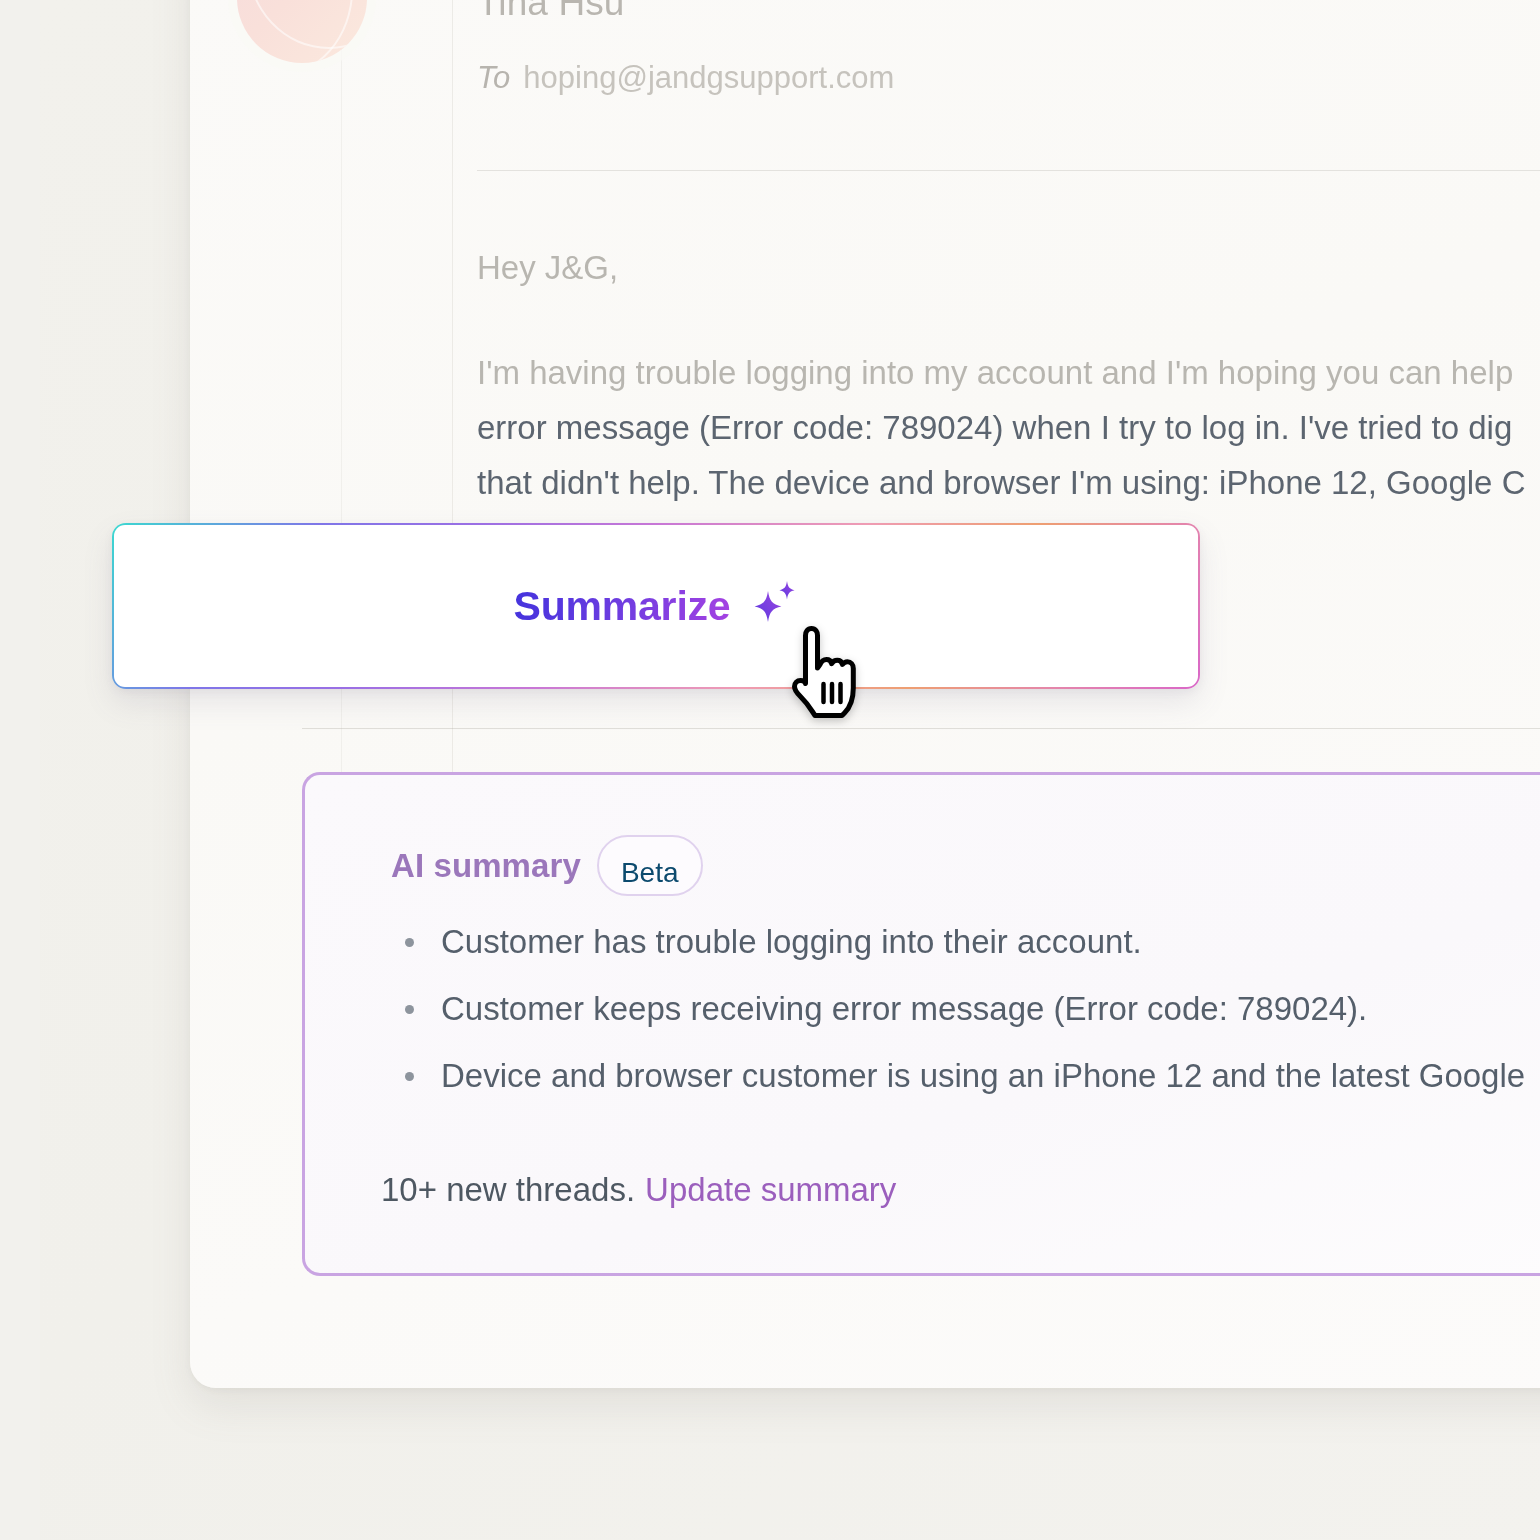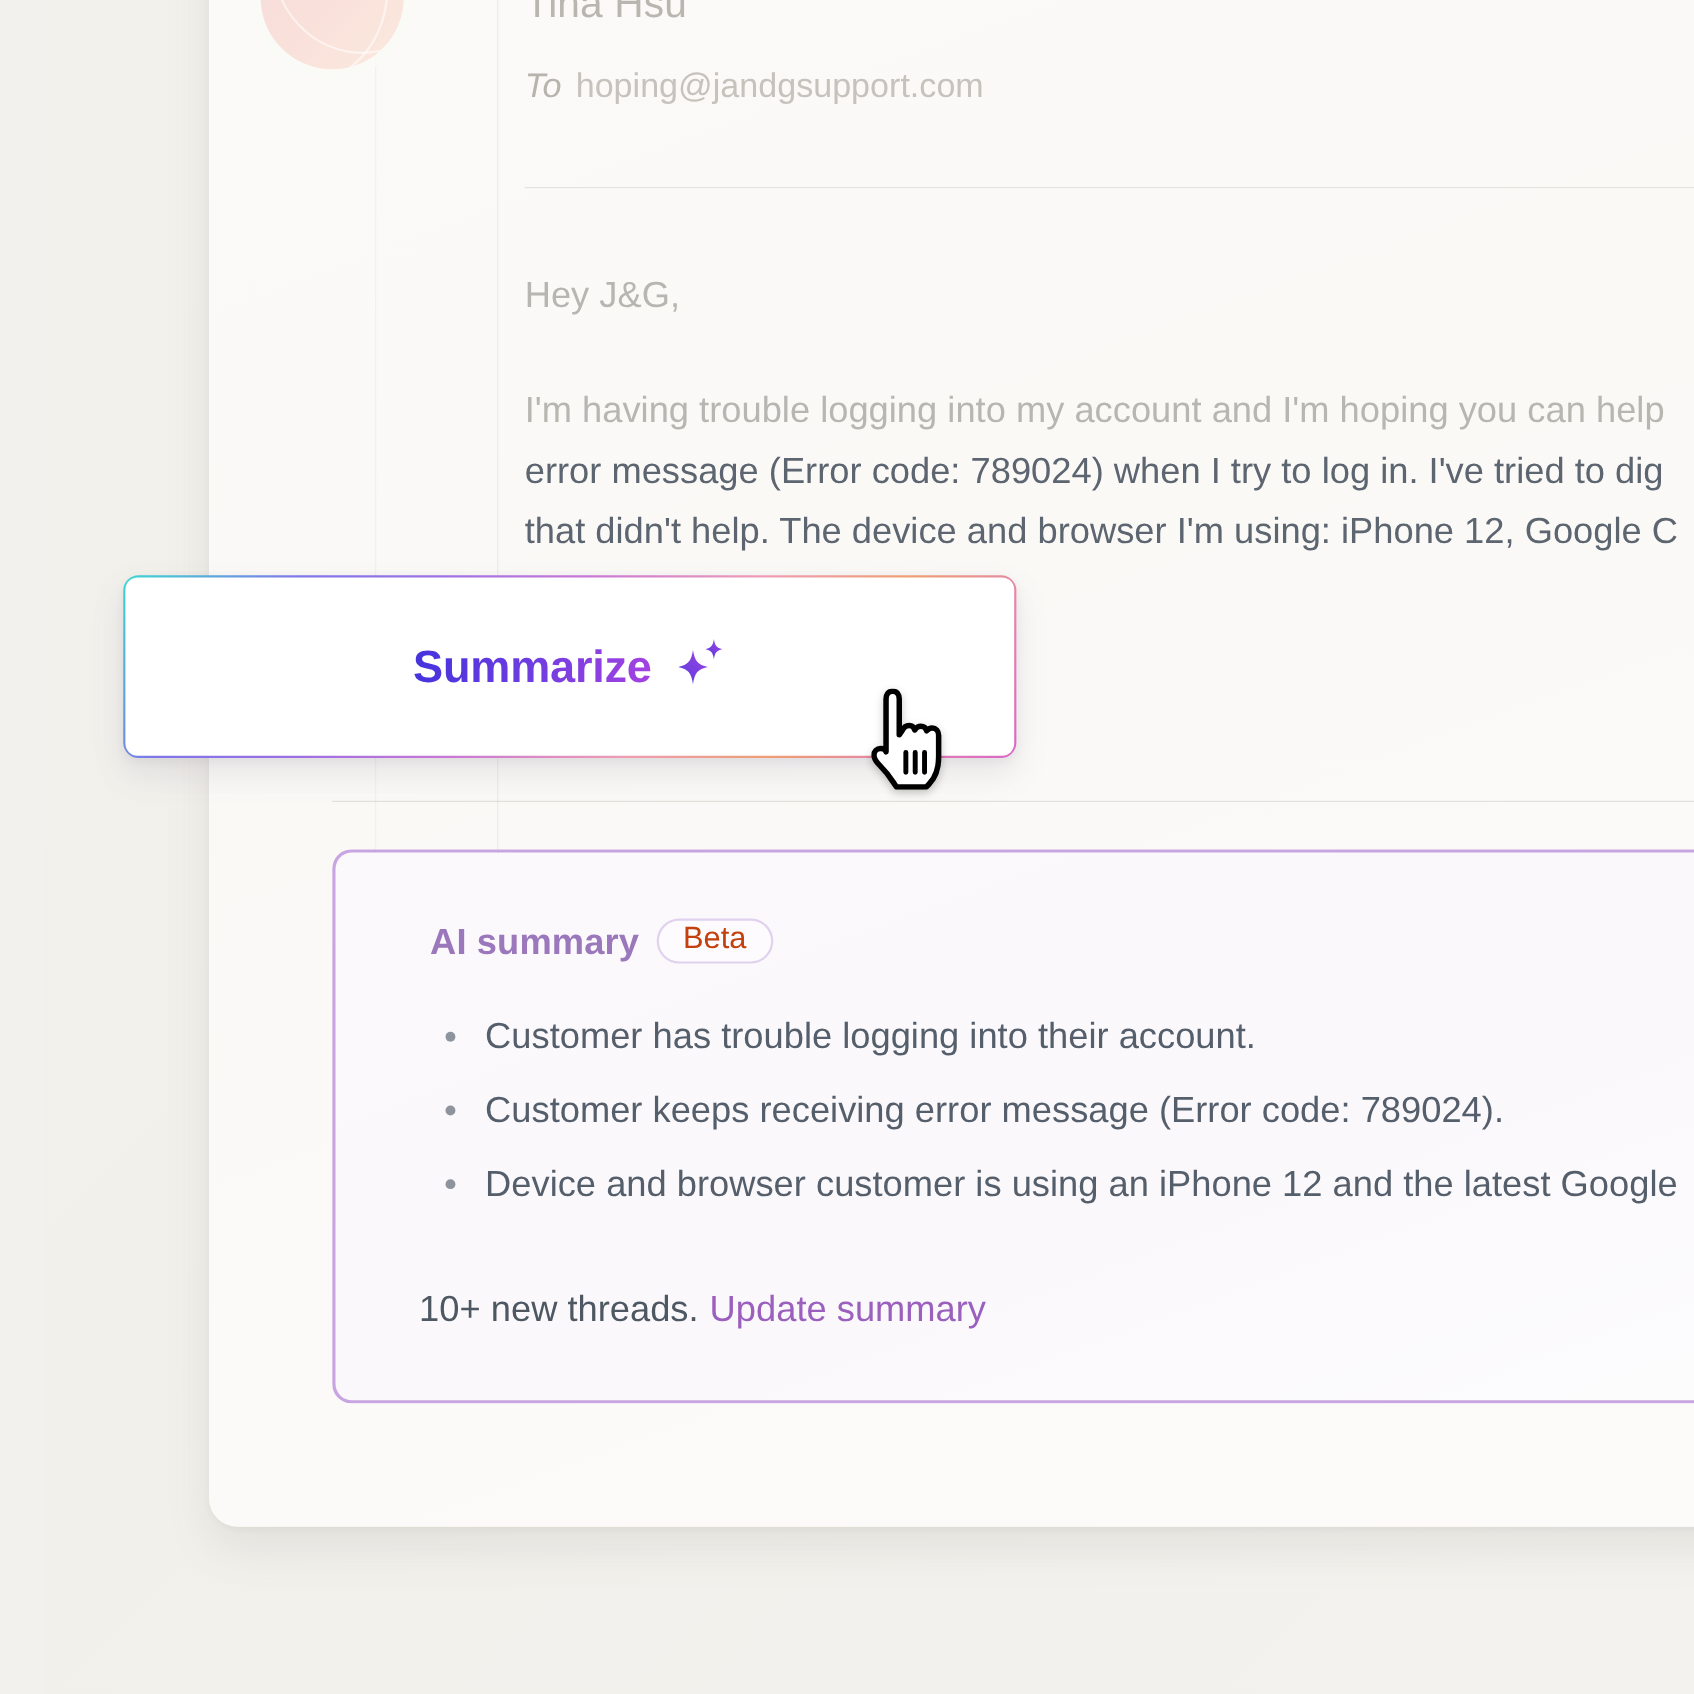--- a/index.html
+++ b/index.html
@@ -131,21 +131,21 @@
     width: 1278px;
     height: 1px;
     background: rgba(175,172,164,0.35);
   }
 
   
   .summarize-btn {
     position: absolute;
     left: 72px;
     top: 523px;
-    width: 812px;
+    width: 1088px;
     height: 166px;
     border-radius: 14px;
     padding: 2px;
     box-sizing: border-box;
     background: linear-gradient(128deg,
         #3ad9d0 0%,
         #7f76e8 17%,
         #9b6fe4 30%,
         #c877d6 45%,
         #ef9cb4 62%,
@@ -211,24 +211,24 @@
     gap: 16px;
   }
   .ai-title {
     font-size: 33px;
     font-weight: bold;
     color: #9b77bb;
     letter-spacing: 0.1px;
   }
   .beta-badge {
     font-size: 28px;
-    color: #c2410c;
+    color: #0c4a6e;
     border: 2px solid #e0d2ee;
     border-radius: 999px;
-    padding: 2px 22px 7px;
+    padding: 22px 22px 7px;
     line-height: 1;
     background: #fdfbfe;
   }
 
   .ai-bullets {
     position: absolute;
     left: 86px;
     top: 150px;
     width: 1210px;
     margin: 0;

